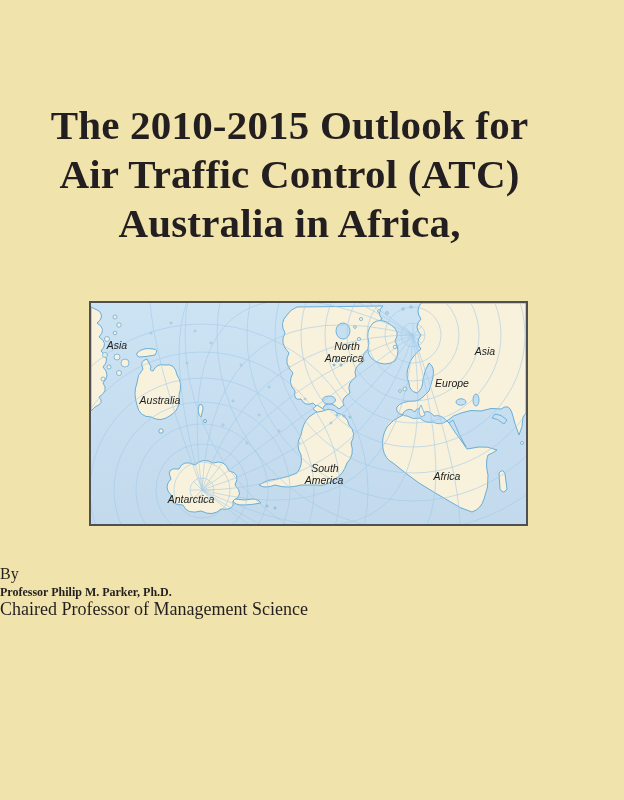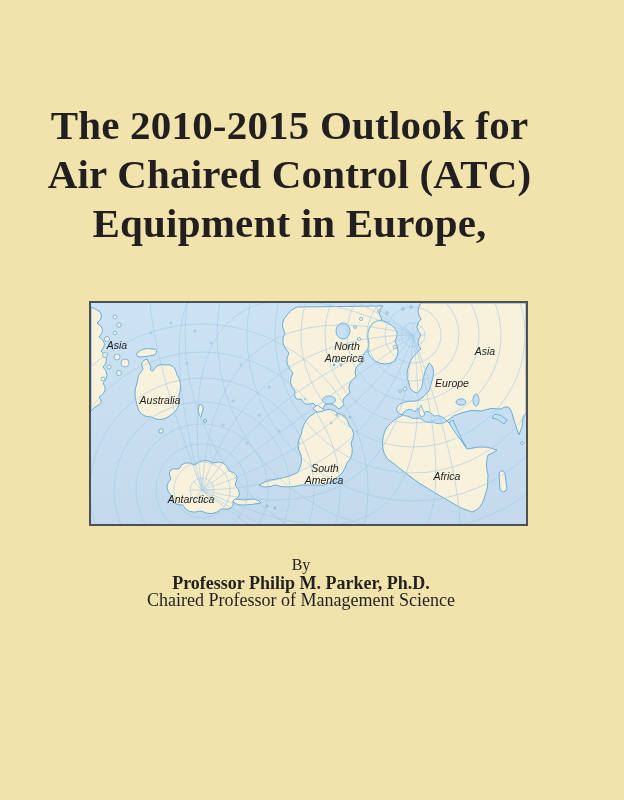--- a/index.html
+++ b/index.html
@@ -16,44 +16,44 @@
   }
   .map-frame{
     margin:53px 8px 0 89px;
     width:435px;height:221px;
     border:2px solid #4F5054;
     box-shadow:inset 0 -1px 0 rgba(255,255,255,0.75);
     background:#a21caf;
   }
   .map-frame svg{display:block;}
   .author-block{
-    margin-top:30px;
+    margin-top:39px;
     padding-right:22px;
-    text-align:center;
+    text-align:left;
     color:#231F20;
   }
   .author-block .by{font-size:16px;line-height:18px;}
-  .author-block .name{font-size:18px;line-height:18px;font-weight:bold;}
+  .author-block .name{font-size:12px;line-height:18px;font-weight:bold;}
   .author-block .aff{font-size:18px;line-height:17px;}
   .map-label{
     font-family:"Liberation Sans",sans-serif;
     font-style:italic;
     font-size:10.5px;
     fill:#1D1D1D;
   }
 </style>
 </head>
 <body>
 
 <div class="cover">
 
   <div class="title-block">
     <div>The 2010-2015 Outlook for</div>
-    <div>Air Chaired Control (ATC)</div>
-    <div>Equipment in Europe,</div>
+    <div>Air Traffic Control (ATC)</div>
+    <div>Australia in Africa,</div>
   </div>
 
   <div class="map-frame">
     <svg width="435" height="221" viewBox="0 0 435 221">
       <defs>
         <linearGradient id="oceanG" x1="0" y1="0" x2="0" y2="1">
           <stop offset="0" stop-color="#CCE3F4"></stop>
           <stop offset="1" stop-color="#C2DAEC"></stop>
         </linearGradient>
       </defs>

